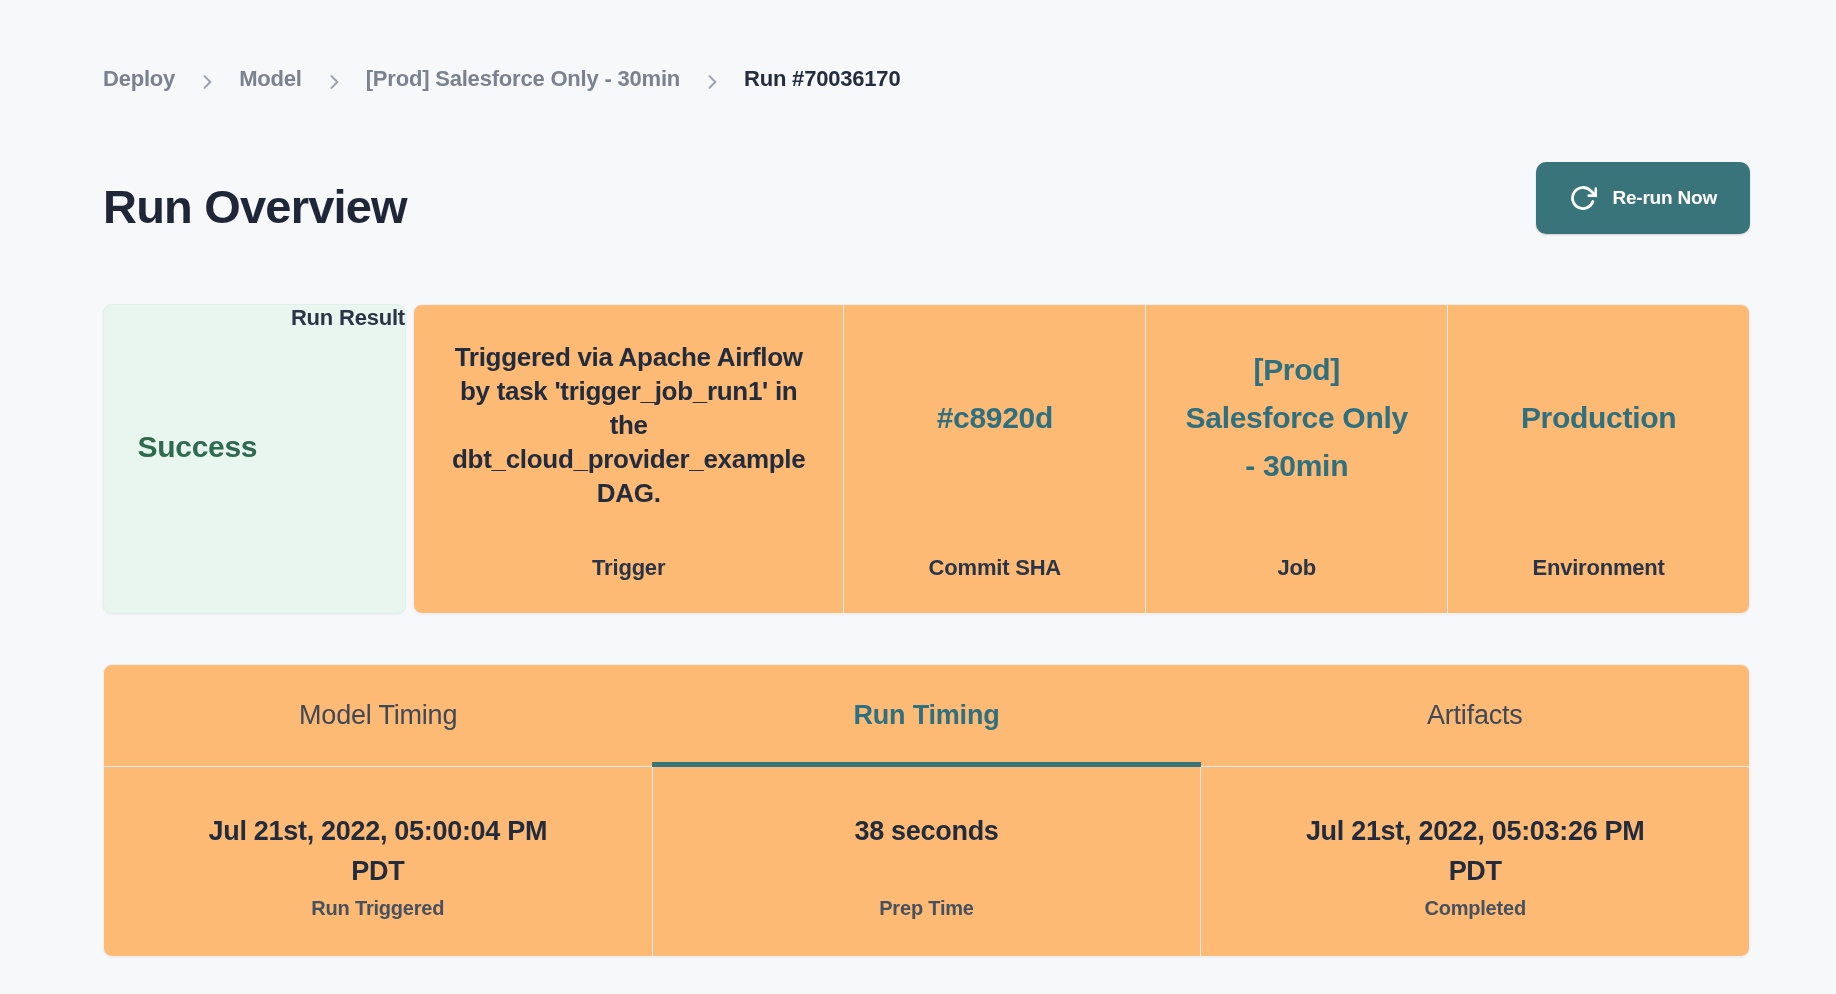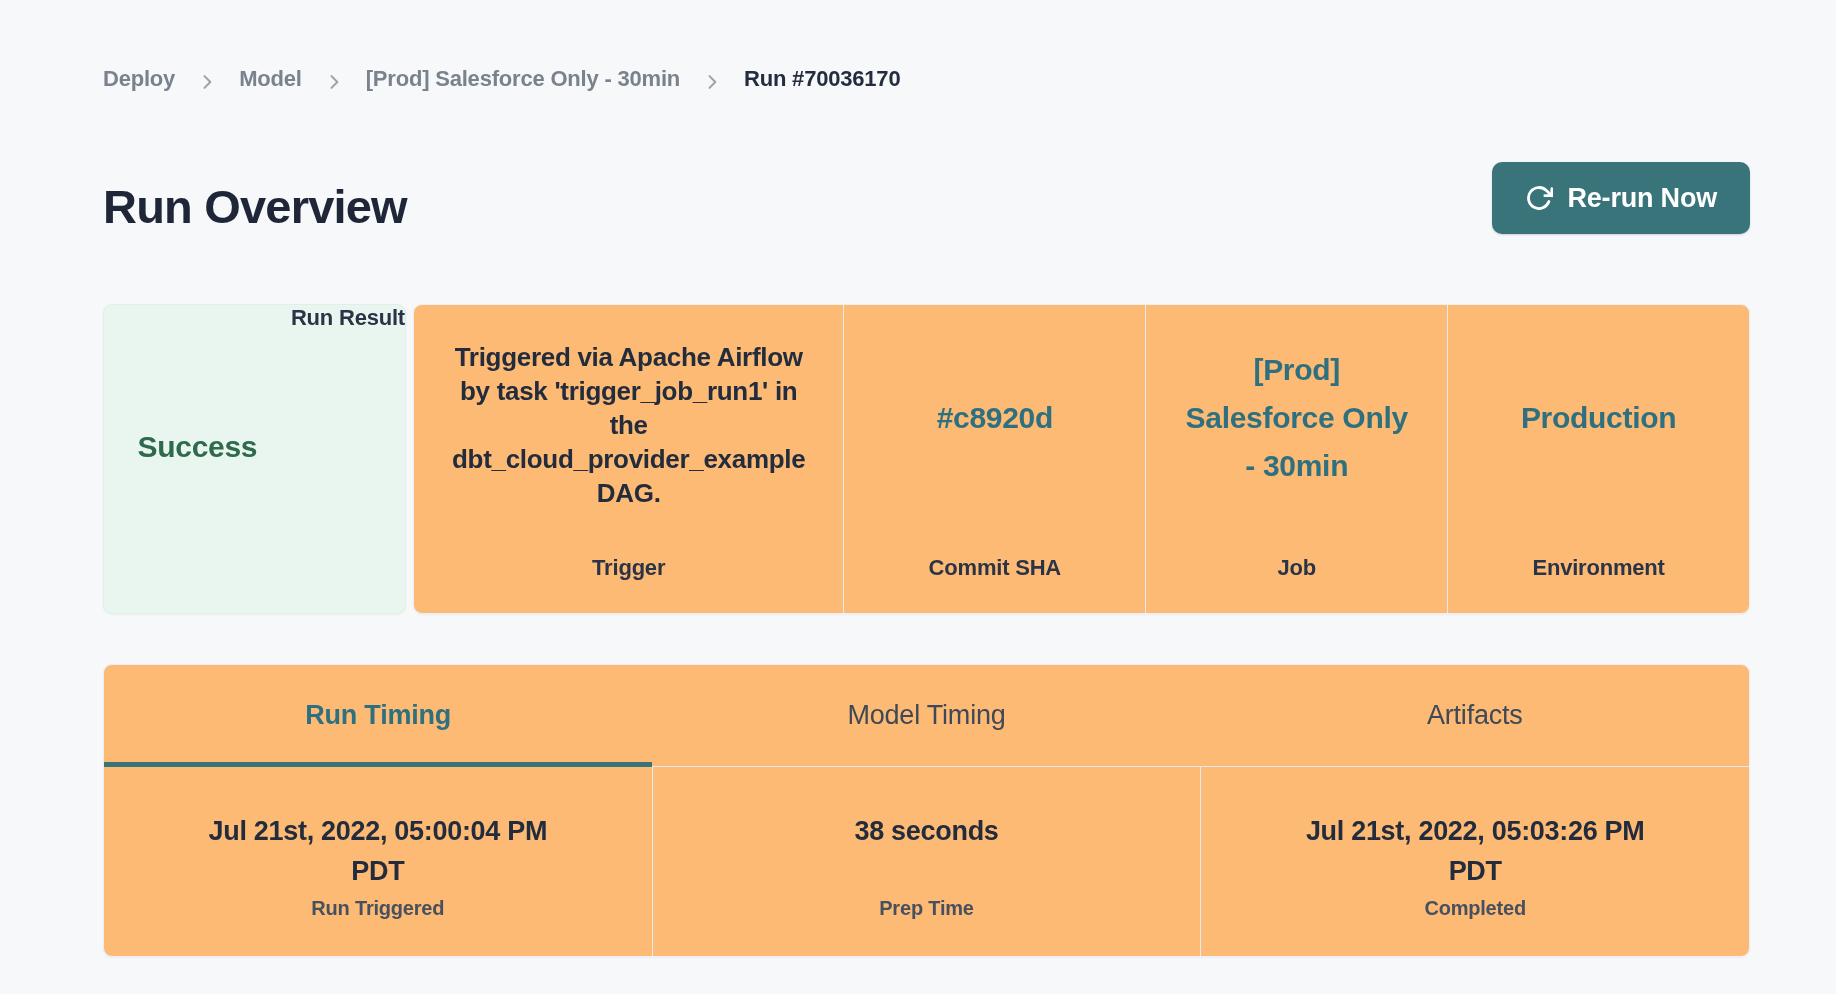--- a/index.html
+++ b/index.html
@@ -19,21 +19,21 @@
   .crumb-sep { width: 20px; height: 20px; display: inline-flex; }
 
   
   .title-row { margin-top: 70px; display: flex; align-items: flex-end; justify-content: space-between; height: 72px; }
   .page-title { font-size: 47px; font-weight: 700; color: #1f2637; letter-spacing: -0.8px; }
   .rerun-btn {
     display: inline-flex; align-items: center; gap: 15px;
     height: 72px; padding: 0 33px;
     background: #3a747b; color: #ffffff;
     border: none; border-radius: 10px;
-    font-family: inherit; font-size: 27px; font-weight: 600; letter-spacing: -0.2px;
+    font-family: inherit; font-size: 19px; font-weight: 600; letter-spacing: -0.2px;
     box-shadow: 0 1px 2px rgba(20,30,40,0.18);
     cursor: pointer;
   }
   .rerun-btn svg { width: 28px; height: 28px; }
 
   
   .card {
     background: #fdba74;
     border: 1px solid #edeff2;
     border-radius: 9px;
@@ -157,22 +157,22 @@
       </div>
       <div class="s-cell">
         <div class="s-value teal">Production</div>
         <div class="s-label">Environment</div>
       </div>
     </div>
   </div>
 
   <div class="card detail-card">
     <div class="tabbar">
+      <div class="tab">Model Timing</div>
       <div class="tab active">Run Timing</div>
-      <div class="tab">Model Timing</div>
       <div class="tab">Artifacts</div>
     </div>
 
     <div class="timing-row">
       <div class="t-cell">
         <div class="t-value">Jul 21st, 2022, 05:00:04 PM
 PDT</div>
         <div class="t-label">Run Triggered</div>
       </div>
       <div class="t-cell">

